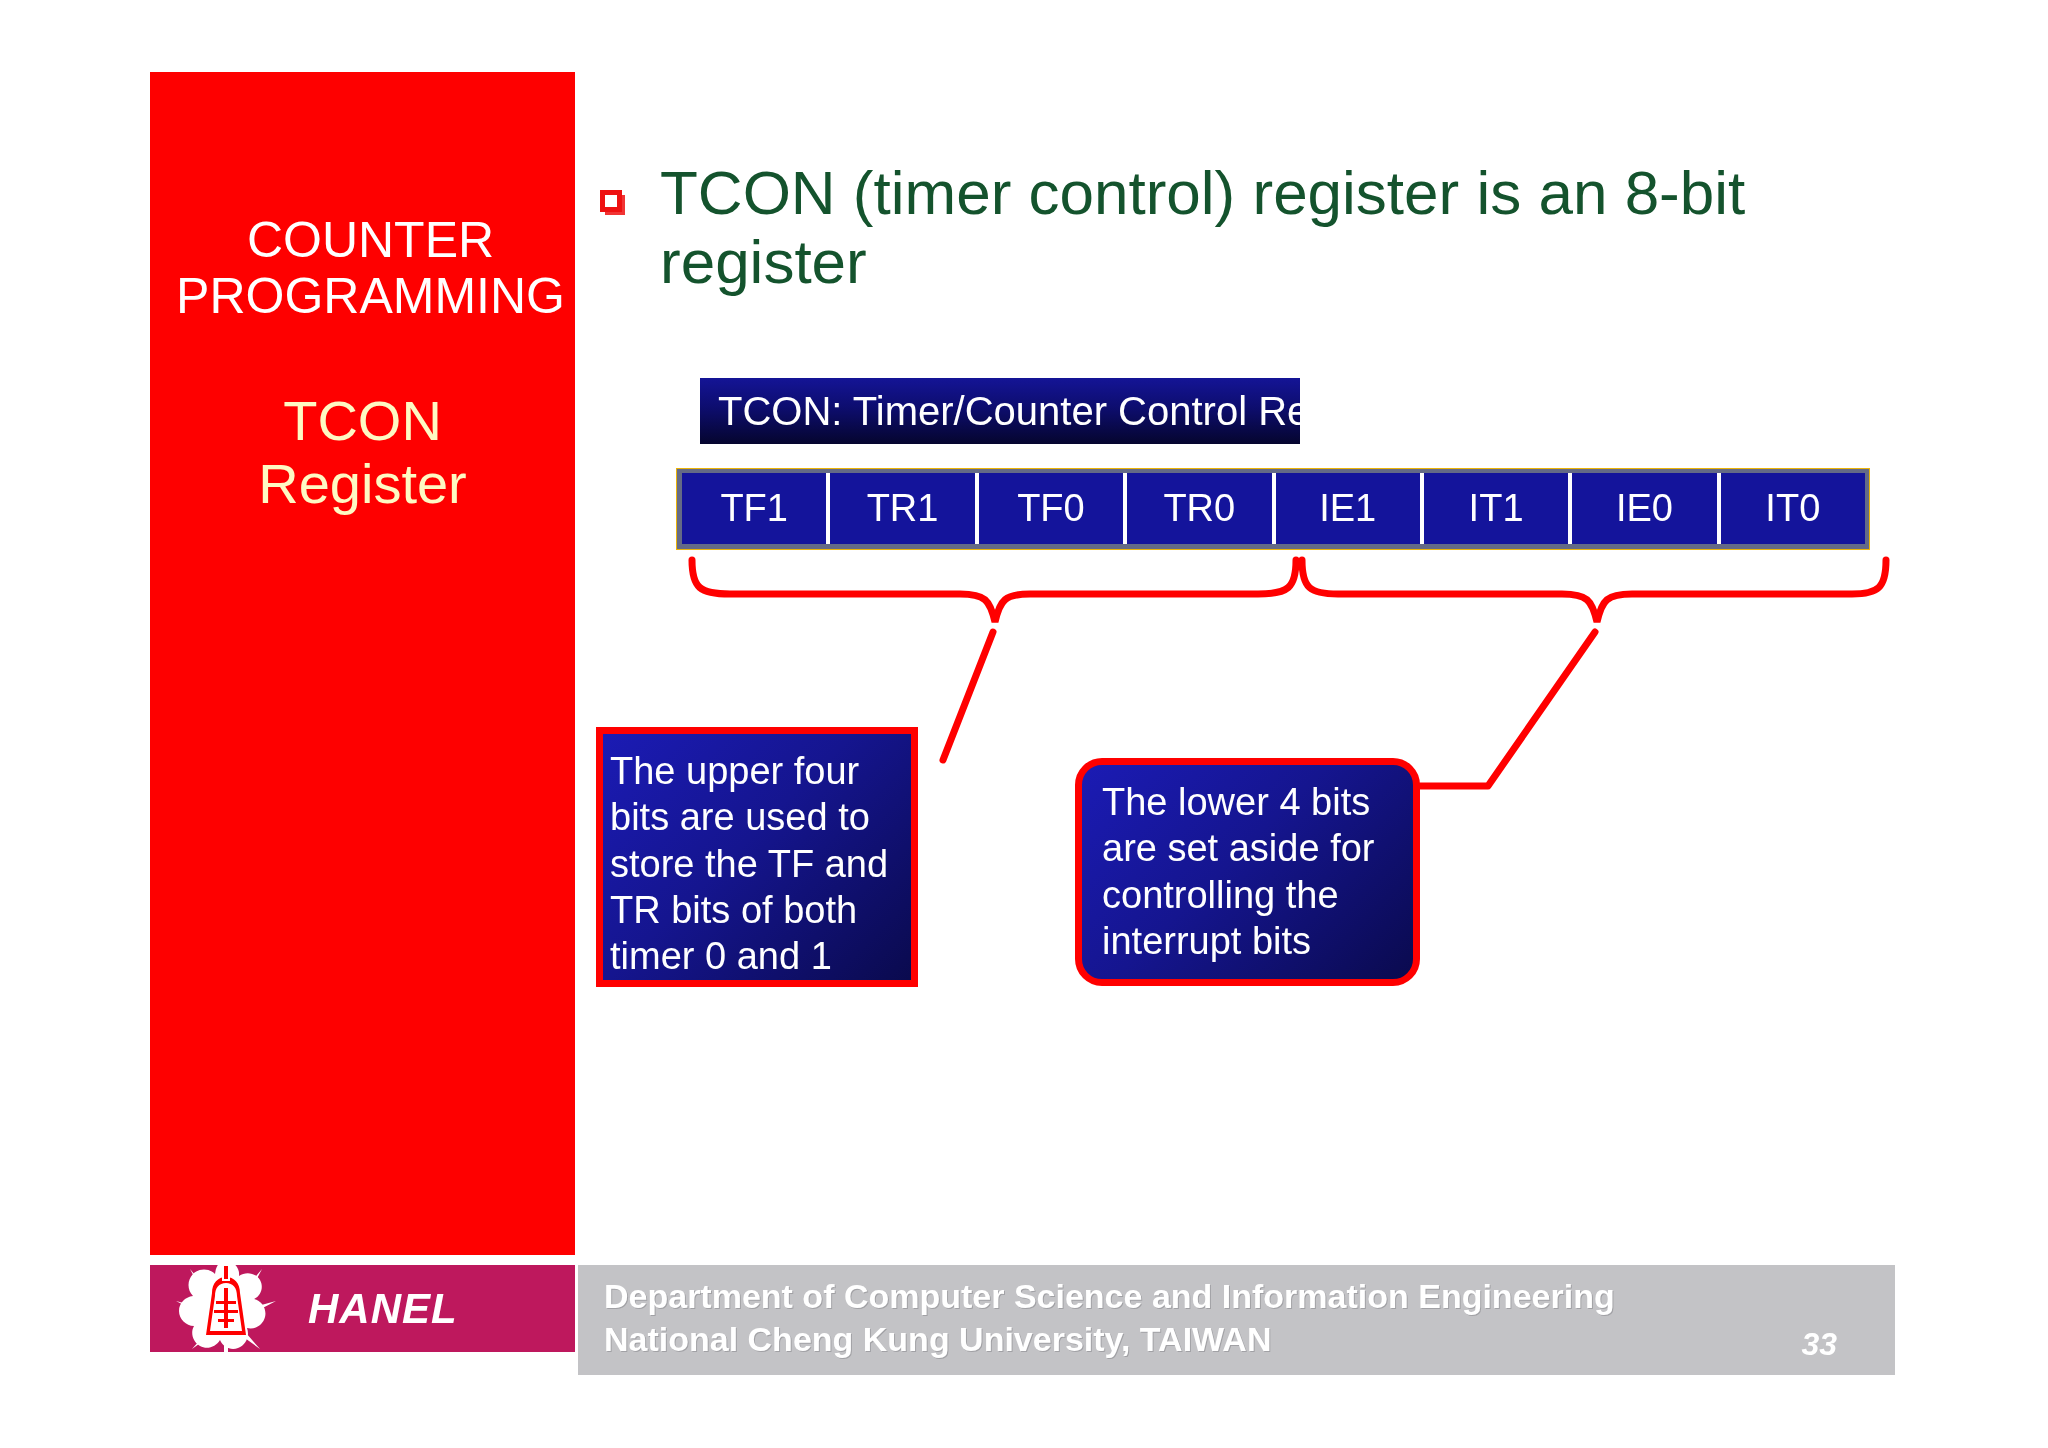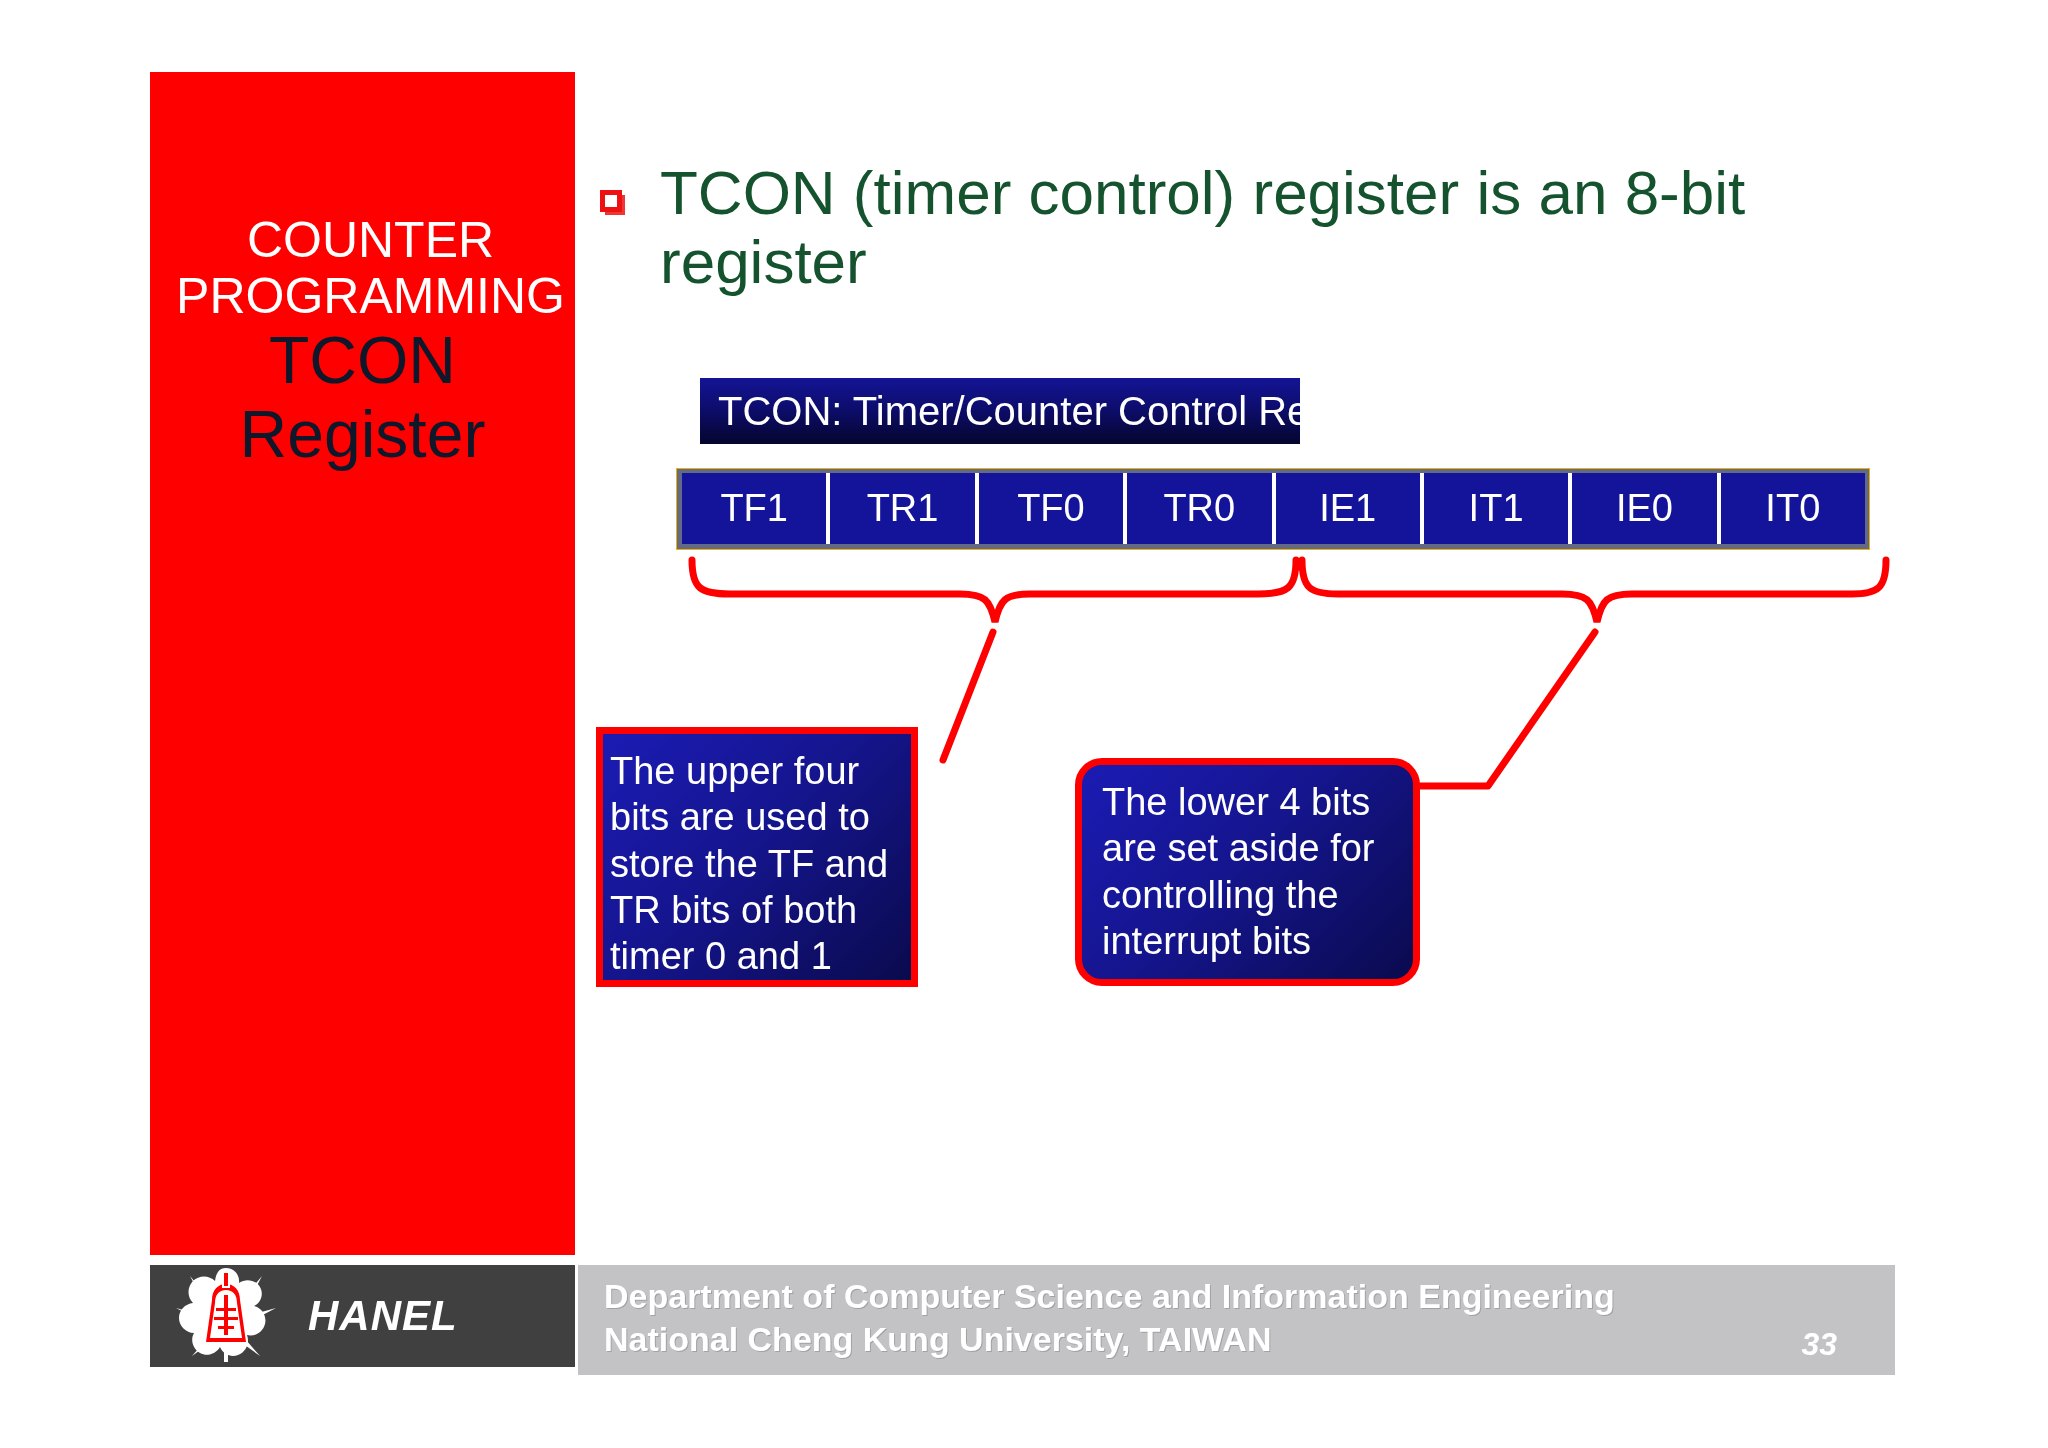--- a/index.html
+++ b/index.html
@@ -38,24 +38,25 @@
   }
   .sidebar-title {
     color: #ffffff;
     font-size: 50px;
     line-height: 1.12;
     letter-spacing: 0px;
     font-weight: 400;
     padding-left: 16px;
   }
   .sidebar-sub {
-    color: #0f172a;
-    font-size: 66px;
+    color: #fef9c3;
+    font-size: 56px;
     line-height: 1.12;
     font-weight: 400;
+    margin-top: 66px;
   }
 
   
   .heading-row {
     position: absolute;
     left: 600px;
     top: 158px;
     width: 1330px;
   }
   .bullet-square {
@@ -156,22 +157,22 @@
     height: 228px;
     border-radius: 27px;
   }
 
   
   .footer-logo {
     position: absolute;
     left: 150px;
     top: 1265px;
     width: 425px;
-    height: 102px;
-    background: #404040;
+    height: 87px;
+    background: #be185d;
     display: flex;
     align-items: center;
   }
   .logo-mark {
     width: 108px;
     height: 104px;
     margin-left: 22px;
     flex: none;
   }
   .logo-word {

